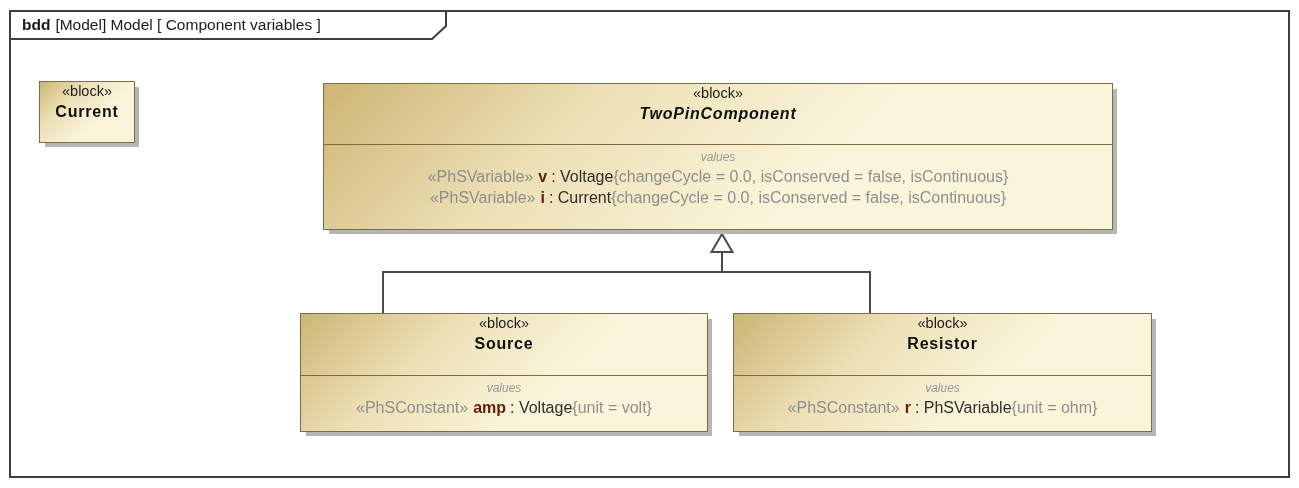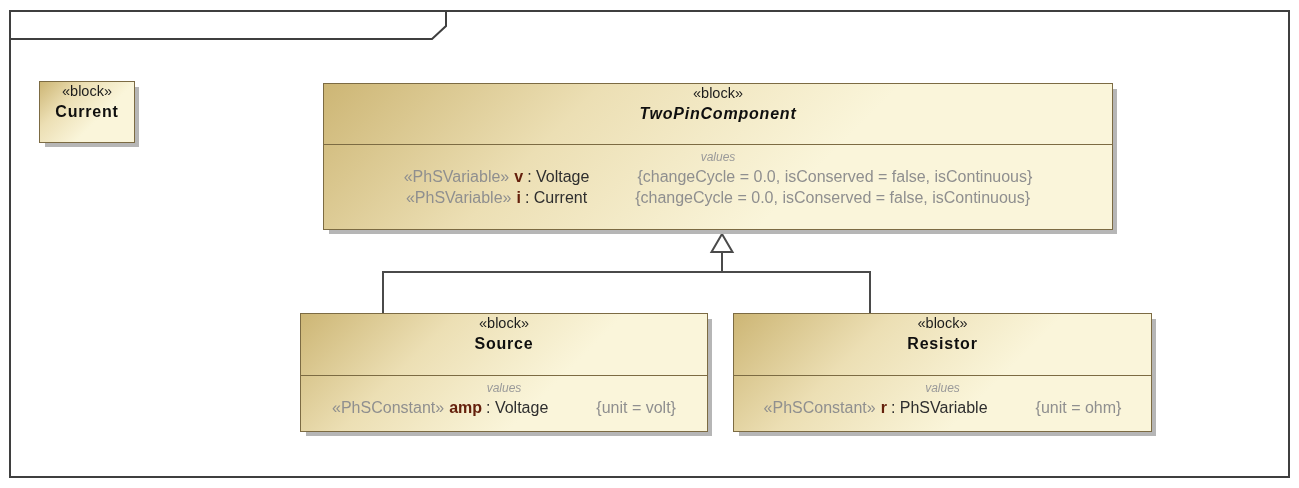--- a/index.html
+++ b/index.html
@@ -31,38 +31,41 @@
   .block-name{font-size:16px;font-weight:bold;letter-spacing:0.8px;color:#0f0f0f;line-height:21px;}
   .abstract .block-name{font-style:italic;}
   .values-compartment{
     border-top:1px solid #7c6b43;text-align:center;padding-top:3px;
   }
   .values-label{font-size:12px;font-style:italic;color:#9a9a9a;line-height:18px;}
   .prop-line{font-size:16px;line-height:21px;white-space:nowrap;}
   .p-stereo{color:#8f8f8f;margin-right:5px;}
   .p-name{color:#64200c;font-weight:bold;margin-right:4px;}
   .p-type{color:#2e2e2e;}
-  .p-constraints{color:#8f8f8f;padding-left:48px;}
+  .p-constraints{color:#8f8f8f;}
   
   .b-ground{left:39px;top:81px;width:96px;height:62px;}
   .b-twopin{left:323px;top:83px;width:790px;height:147px;}
   .b-source{left:300px;top:313px;width:408px;height:119px;}
   .b-resistor{left:733px;top:313px;width:419px;height:119px;}
   .b-source .block-header,.b-resistor .block-header{height:61px;}
 </style>
 </head>
 <body>
 
 <div class="canvas">
 
   <div class="frame"></div>
 
   <svg class="tab-svg" width="442" height="31" viewBox="0 0 442 31">
     <path d="M1,1 H437 V16 L423,29 H1 Z" fill="#ffffff" stroke="#3f3f3f" stroke-width="2"></path>
   </svg>
+  <div class="tab-text">
+    <span class="tab-kind">bdd</span><span class="tab-title">[Model] Model [ Component variables ]</span>
+  </div>
 
   <svg class="connectors" width="1299" height="488" viewBox="0 0 1299 488">
     <path d="M383,314 L383,272 L870,272 L870,314" fill="none" stroke="#4a4a4a" stroke-width="2"></path>
     <path d="M722,273 L722,252" fill="none" stroke="#4a4a4a" stroke-width="2"></path>
     <polygon points="722,234 732.5,252 711.5,252" fill="#ffffff" stroke="#4a4a4a" stroke-width="2"></polygon>
   </svg>
 
   <div class="block b-ground">
     <div class="block-header">
       <div class="stereotype-line">«block»</div>

